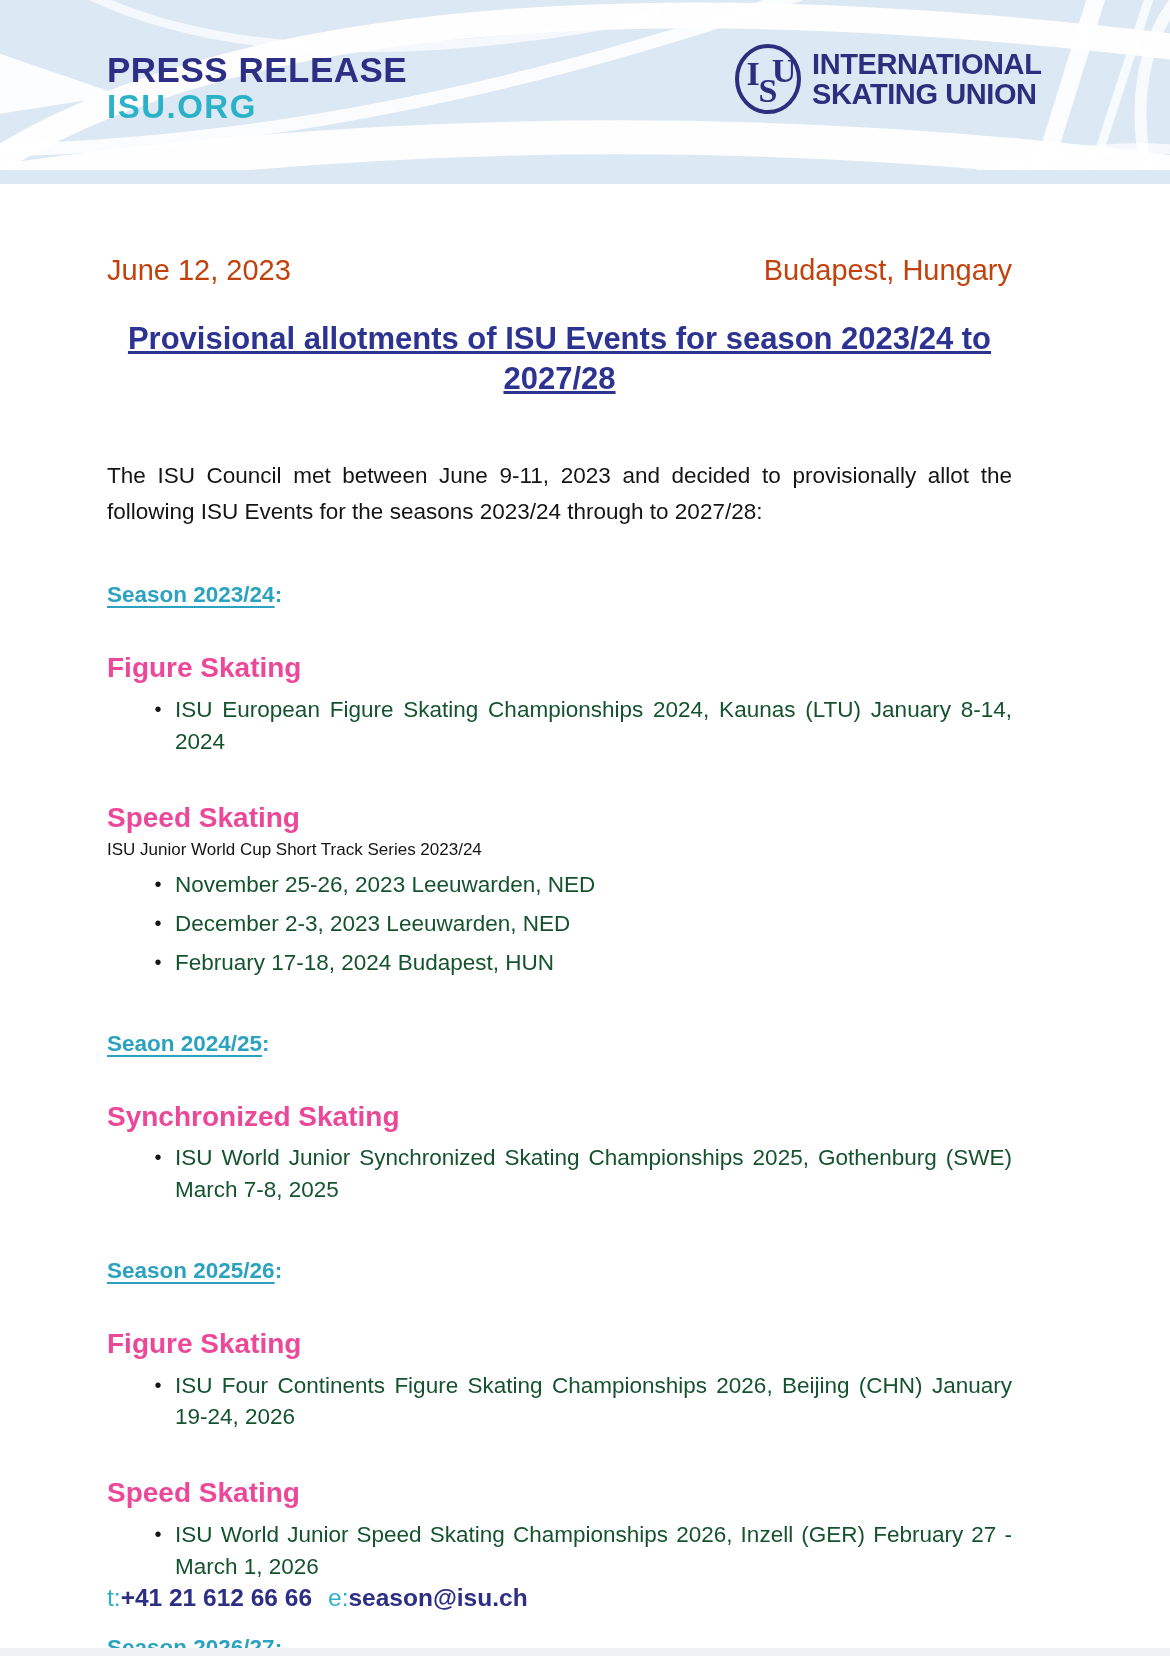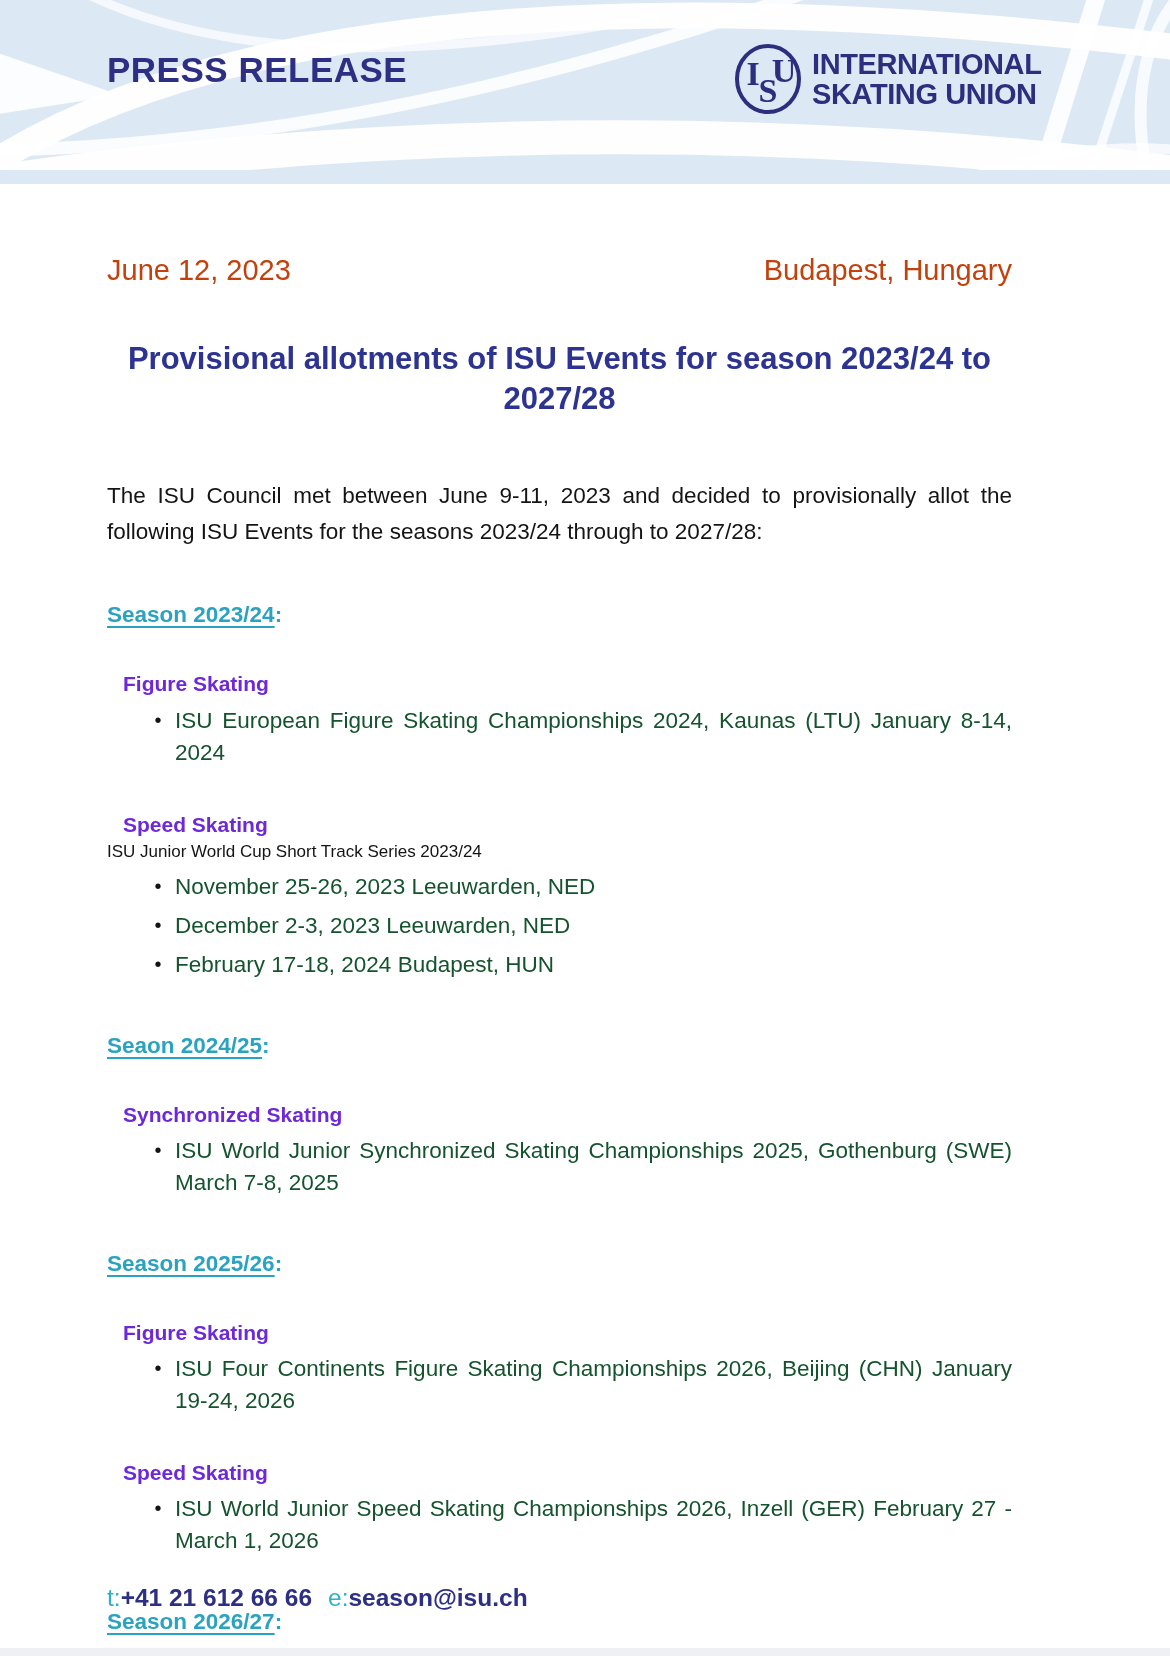--- a/index.html
+++ b/index.html
@@ -40,25 +40,26 @@
   
   .content { padding:0 158px 0 107px; }
 
   .dateline {
     display:flex; justify-content:space-between;
     margin-top:70px;
     font-size:29px; color:#c2410c;
   }
 
   .doc-title {
-    margin:52px auto 0 auto;
+    margin:32px auto 0 auto;
     max-width:880px;
     text-align:center;
     font-size:31px; font-weight:bold; color:#2c3390;
     line-height:1.3;
+    text-decoration:underline;
   }
 
   .intro {
     margin-top:58px;
     font-size:22.5px; color:#141414;
     line-height:1.62;
     text-align:justify;
   }
 
   .season-heading {
@@ -67,21 +68,21 @@
   }
   .season-link {
     text-decoration:underline;
     text-decoration-thickness:2px;
     text-underline-offset:4px;
     cursor:pointer;
   }
 
   .group { margin-top:42px; }
   .group-title {
-    font-size:21px; font-weight:bold; color:#6d28d9; line-height:1.3;margin-left:16px;
+    font-size:28px; font-weight:bold; color:#ec4899; line-height:1.3;
   }
   .group-lead {
     font-size:17px; color:#141414; line-height:1.35; margin-top:3px;
   }
   .bullets { margin-top:6px; }
   .bullet-row { display:flex; margin-top:7px; }
   .bullet-dot {
     flex:0 0 34px; margin-left:34px;
     font-size:20px; color:#141414; text-align:center; line-height:1.5;
   }
@@ -117,20 +118,21 @@
       <path d="M 60 -20 Q 260 95 660 15" fill="none" stroke="#ffffff" stroke-width="9" opacity="0.7"></path>
       <path d="M -40 40 L 120 95 L -40 120 Z" fill="#ffffff" opacity="0.9"></path>
       <path d="M 1035 195 L 1105 -30" fill="none" stroke="#ffffff" stroke-width="18" opacity="0.9"></path>
       <path d="M 1085 195 L 1155 -20" fill="none" stroke="#ffffff" stroke-width="9" opacity="0.8"></path>
       <path d="M 1150 190 Q 1120 60 1185 -10" fill="none" stroke="#ffffff" stroke-width="12" opacity="0.8"></path>
       <path d="M 950 185 Q 1060 140 1180 150" fill="none" stroke="#ffffff" stroke-width="10" opacity="0.7"></path>
     </svg>
 
     <div class="brand">
       <div class="press-release">PRESS RELEASE</div>
+      <div class="site-name">ISU.ORG</div>
     </div>
 
     <div class="logo-block">
       <svg width="70" height="74" viewBox="0 0 70 74" aria-hidden="true">
         <ellipse cx="35" cy="37" rx="31" ry="33" fill="none" stroke="#2c2e7e" stroke-width="4"></ellipse>
         <text x="20" y="43" font-family="Liberation Serif, serif" font-weight="bold" font-size="34" fill="#2c2e7e" text-anchor="middle">I</text>
         <text x="35" y="60" font-family="Liberation Serif, serif" font-weight="bold" font-size="34" fill="#2c2e7e" text-anchor="middle">S</text>
         <text x="51" y="40" font-family="Liberation Serif, serif" font-weight="bold" font-size="34" fill="#2c2e7e" text-anchor="middle">U</text>
       </svg>
       <div class="wordmark">

